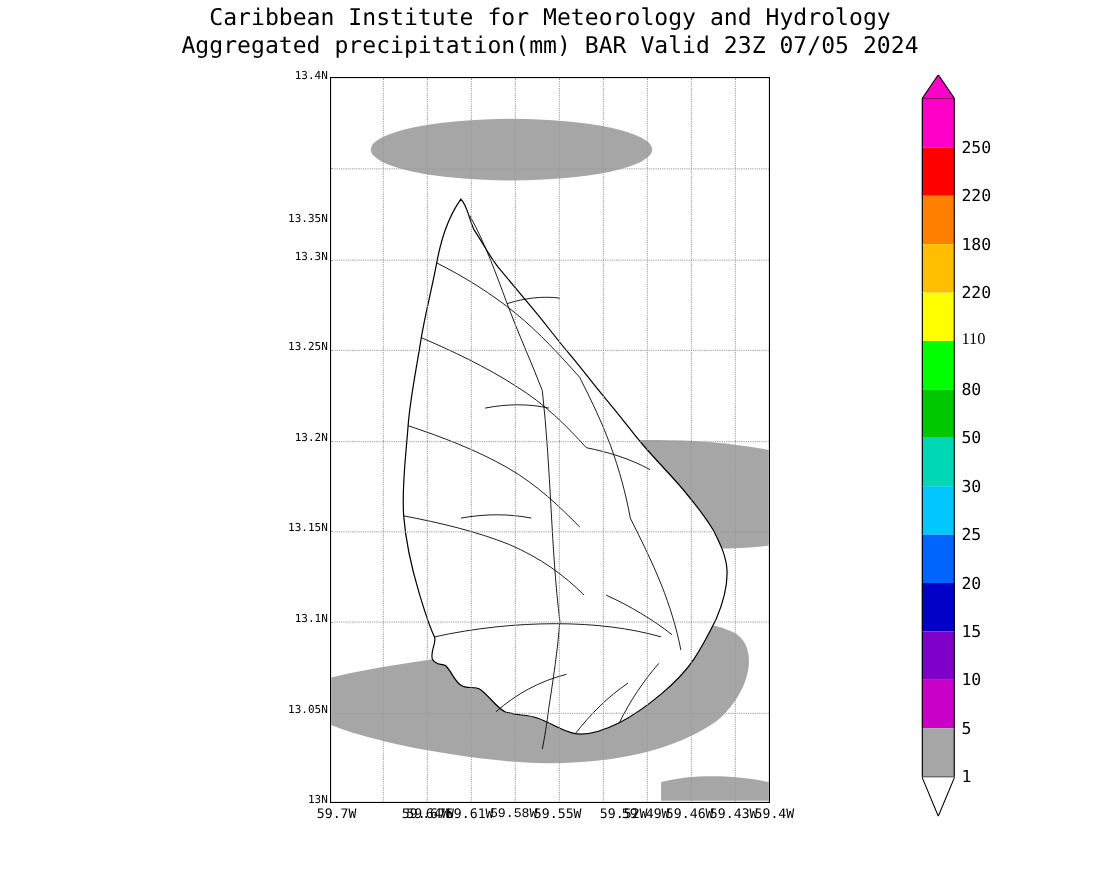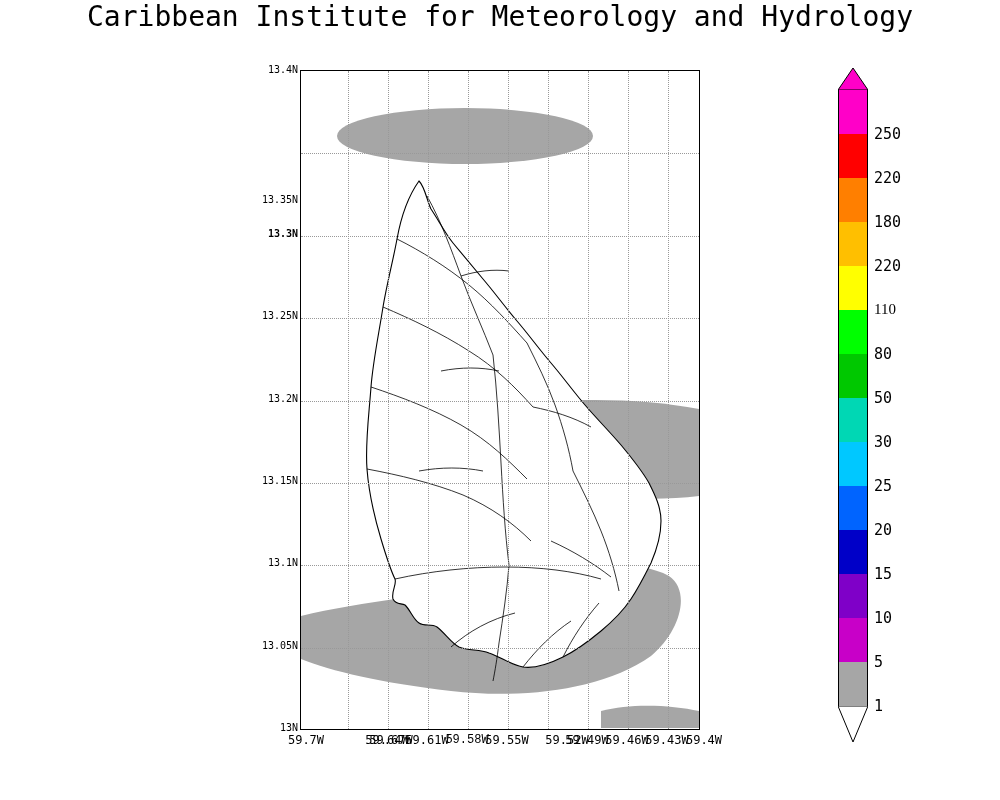--- a/index.html
+++ b/index.html
@@ -1,39 +1,40 @@
 <!DOCTYPE html>
 <html><head>
 <meta charset="utf-8">
 <style>
   html,body{margin:0;padding:0;background:#ffffff;}
   body{width:1000px;height:800px;position:relative;overflow:hidden;
        font-family:"DejaVu Sans Mono", monospace;color:#000;}
   #title{position:absolute;left:0;top:4px;width:1000px;text-align:center;}
-  #title div{font-family:"DejaVu Sans Mono", monospace;font-size:28px;line-height:25px;letter-spacing:0px;white-space:nowrap;}
+  #title div{font-family:"DejaVu Sans Mono", monospace;font-size:21px;line-height:25px;letter-spacing:0px;white-space:nowrap;}
   #plot{position:absolute;left:300px;top:70px;width:400px;height:660px;border:1px solid #000;box-sizing:border-box;background:#fff;}
   .gridv{position:absolute;top:0;bottom:0;width:0;border-left:1px dotted #999;}
   .gridh{position:absolute;left:0;right:0;height:0;border-top:1px dotted #999;}
   .ylab{position:absolute;right:702px;font-size:10px;text-align:center;white-space:nowrap;transform:translateY(-7px);}
   .xlab{position:absolute;top:733px;font-size:12px;white-space:nowrap;transform:translateX(-50%);}
   #cbar{position:absolute;left:838px;top:90px;width:30px;height:620px;}
   .cseg{position:absolute;left:0;width:30px;border-left:1px solid #000;border-right:1px solid #000;box-sizing:border-box;}
   .ctick{position:absolute;left:36px;font-size:15px;transform:translateY(-9px);white-space:nowrap;}
   svg{display:block;}
 </style>
 </head>
 <body>
 
 <div id="title">
   <div>Caribbean Institute for Meteorology and Hydrology</div>
+  <div>Aggregated precipitation(mm) BAR Valid 23Z 07/05 2024</div>
 </div>
 
 <div class="ylab" style="top:71px;">13.4N</div>
 <div class="ylab" style="top:153px;margin-top:48px;">13.35N</div>
-<div class="ylab" style="top:235px;font-weight:bold;">13.3N</div>
+<div class="ylab" style="top:235px;">13.3N</div>
 <div class="ylab" style="top:317px;">13.25N</div>
 <div class="ylab" style="top:400px;">13.2N</div>
 <div class="ylab" style="top:482px;">13.15N</div>
 <div class="ylab" style="top:564px;">13.1N</div>
 <div class="ylab" style="top:647px;">13.05N</div>
 <div class="ylab" style="top:729px;">13N</div>
 
 <div class="xlab" style="left:306px;">59.7W</div>
 <div class="xlab" style="left:363px;margin-left:28px;">59.67W</div>
 <div class="xlab" style="left:387px;">59.64W</div>

